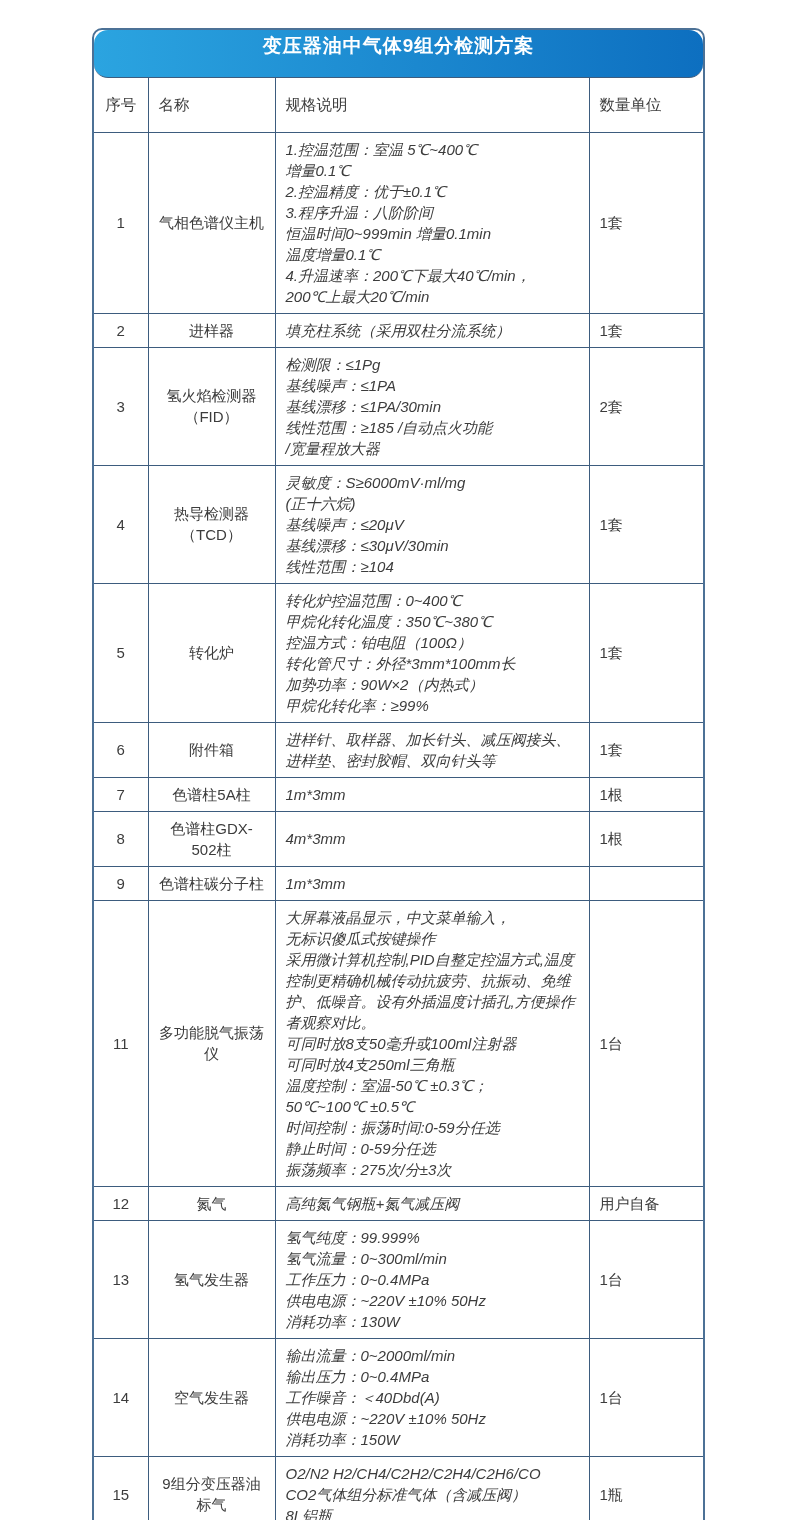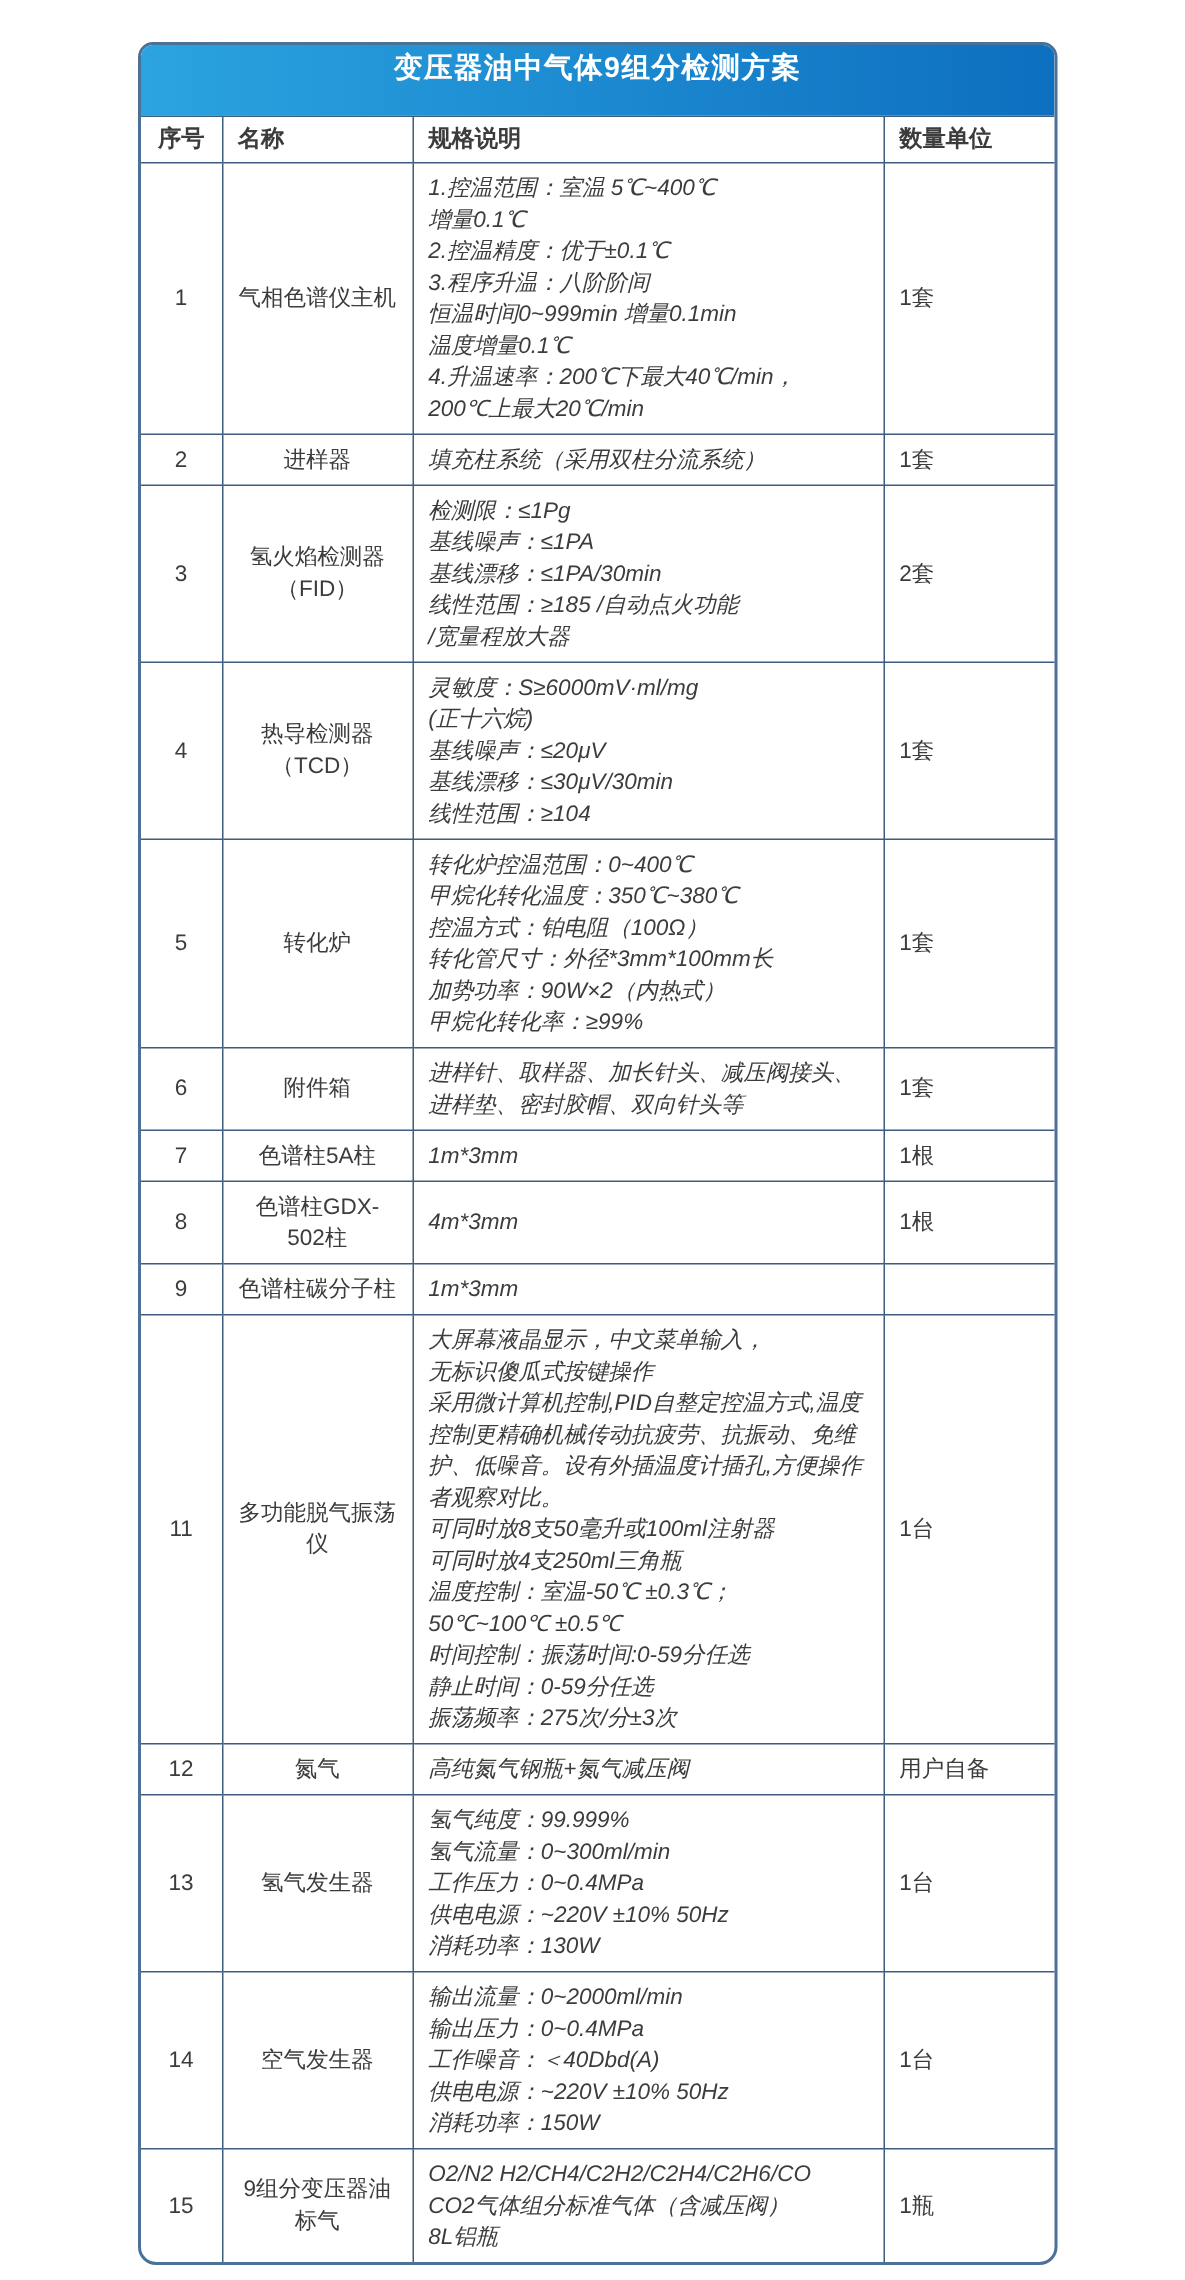--- a/index.html
+++ b/index.html
@@ -35,20 +35,21 @@
   .title-bar{
     height:48px;
     line-height:31px;
     background:linear-gradient(90deg,var(--header-gradient-left),var(--header-gradient-right));
     color:var(--title-text);
     font-size:19px;
     font-weight:bold;
     text-align:center;
     letter-spacing:1px;
     border-bottom:1.5px solid var(--grid-border);
+    border-radius:14px;
   }
   table.spec{
     width:100%;
     border-collapse:collapse;
     table-layout:fixed;
     color:var(--text);
     font-size:15px;
   }
   table.spec th, table.spec td{
     border:1.5px solid var(--grid-border);
@@ -58,23 +59,23 @@
     word-wrap:break-word;
   }
   
   table.spec tr > *:first-child{border-left:none;}
   table.spec tr > *:last-child{border-right:none;}
   table.spec thead th{border-top:none;}
   table.spec tbody tr:last-child td{border-bottom:none;}
 
   table.spec thead th{
     text-align:left;
-    font-weight:bold;
+    font-weight:normal;
     font-size:15.5px;
-    padding:4px 10px;
+    padding:16px 10px;
   }
   table.spec thead th.col0{text-align:center;padding-left:4px;padding-right:4px;}
   td.cell-no{text-align:center;}
   td.cell-name{padding-left:12px;text-align:center;}
   td.cell-spec{white-space:pre-line;padding:8px 10px;font-style:italic;}
   td.cell-qty{padding-left:12px;}
   col.c0{width:54px;}
   col.c1{width:127px;}
   col.c2{width:314px;}
   col.c3{width:118px;}

